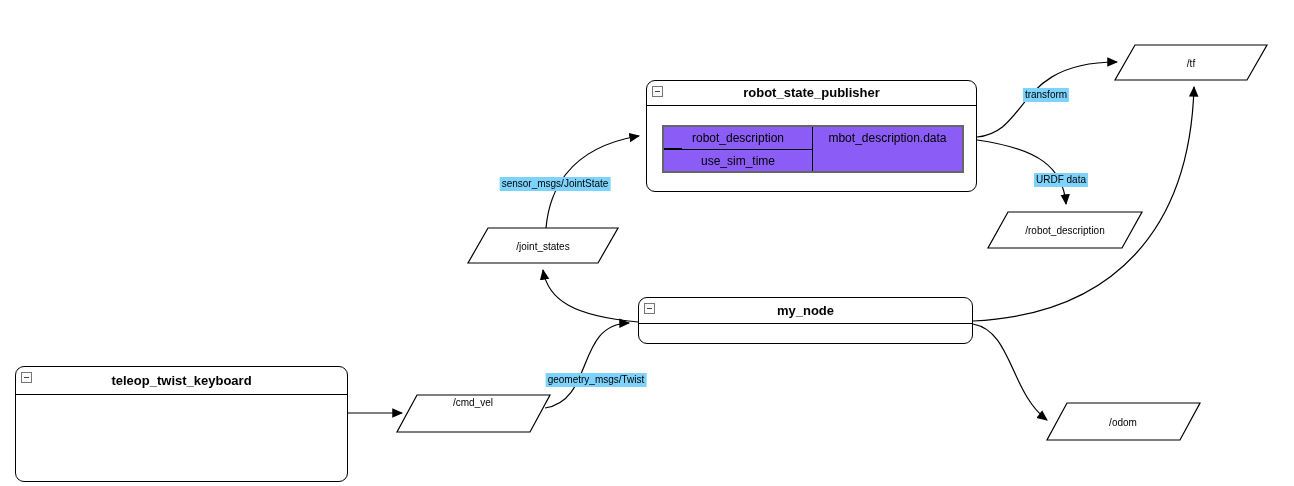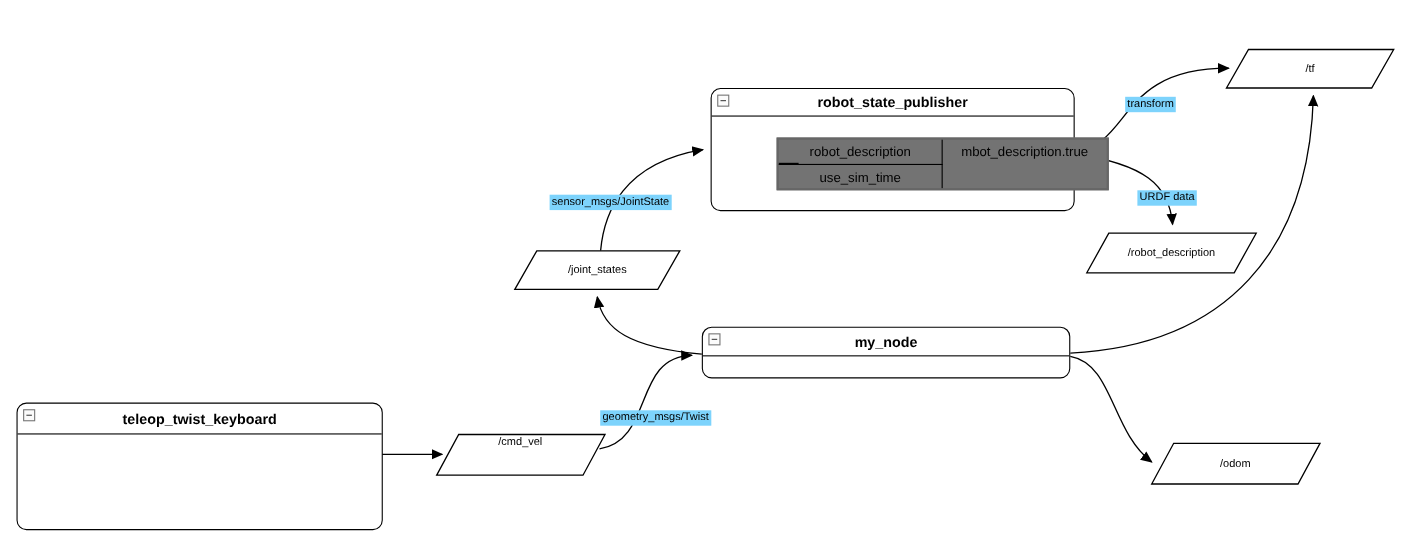--- a/index.html
+++ b/index.html
@@ -51,25 +51,24 @@
     content: "";
     position: absolute;
     left: 2px;
     top: 4px;
     width: 5px;
     height: 1px;
     background: #444444;
   }
   .param-table {
     position: absolute;
-    background: #737373;
+    background: #8b5cf6;
     display: grid;
     grid-template-columns: 1fr 1fr;
     box-sizing: border-box;
-    margin-left: 44px;
   }
   .param-table.heavy {
     border: 2px solid #666666;
   }
   .param-table.light {
     border: 1px solid #333333;
   }
   .pcell {
     text-align: center;
     white-space: nowrap;
@@ -130,21 +129,21 @@
     <path d="M417,395 L550,395 L530,432 L397,432 Z" fill="#ffffff" stroke="#000000" stroke-width="1.2"></path>
   </svg>
 
   <div class="node" style="left:646px; top:80px; width:331px; height:112px;">
     <div class="node-title" style="height:24px; line-height:24px;">
       <span class="collapse-icon"></span>
       <span>robot_state_publisher</span>
     </div>
     <div class="param-table heavy" style="left:15px; top:44px; width:302px;">
       <div class="pcell c-name">robot_description</div>
-      <div class="pcell c-value">mbot_description.true</div>
+      <div class="pcell c-value">mbot_description.data</div>
       <div class="pcell c-name r2">use_sim_time</div>
       <div class="row-divider-accent"></div>
     </div>
   </div>
 
   <div class="node" style="left:638px; top:297px; width:335px; height:47px;">
     <div class="node-title" style="height:25px; line-height:25px;">
       <span class="collapse-icon"></span>
       <span>my_node</span>
     </div>

